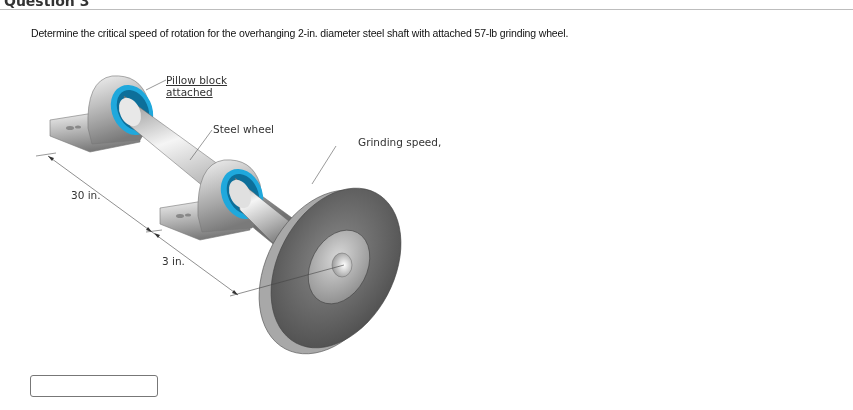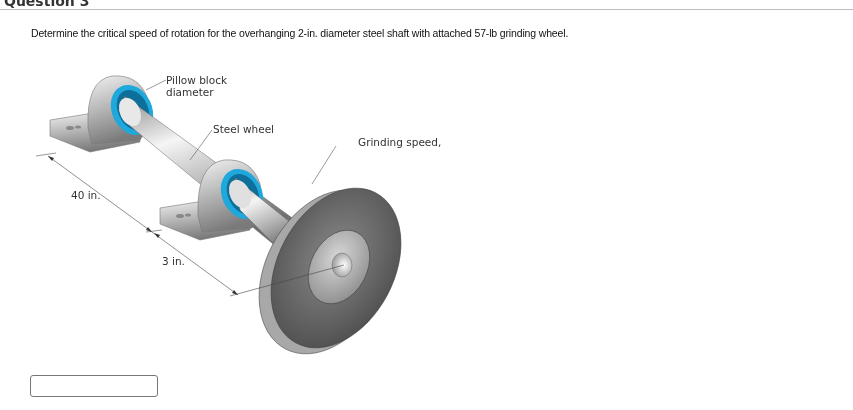--- a/index.html
+++ b/index.html
@@ -83,23 +83,23 @@
     <line x1="116" y1="172" x2="132" y2="170" stroke="#555" stroke-width="0.6"></line>
     <line x1="18" y1="96" x2="122" y2="172" stroke="#444" stroke-width="0.6"></line>
     <line x1="122" y1="172" x2="208" y2="235" stroke="#444" stroke-width="0.6"></line>
     <line x1="200" y1="236" x2="314" y2="205" stroke="#444" stroke-width="0.6"></line>
     <polygon points="18,96 24,98 22,101" fill="#333"></polygon>
     <polygon points="122,172 116,170 118,167" fill="#333"></polygon>
     <polygon points="124,173 130,175 128,178" fill="#333"></polygon>
     <polygon points="208,235 202,233 204,230" fill="#333"></polygon>
   </svg>
 
-  <div class="fig-label" style="left:136px; top:14px;">
+  <div class="fig-label" style="left:136px; top:14px;text-decoration:underline;">
     <div>Pillow block</div>
-    <div>diameter</div>
+    <div>attached</div>
   </div>
   <div class="fig-label" style="left:183px; top:63px;">Steel wheel</div>
   <div class="fig-label" style="left:328px; top:76px;">Grinding speed,</div>
-  <div class="fig-label" style="left:41px; top:129px;">40 in.</div>
+  <div class="fig-label" style="left:41px; top:129px;">30 in.</div>
   <div class="fig-label" style="left:132px; top:195px;">3 in.</div>
 </div>
 
 <input class="answer" type="text" placeholder="" style="">
 
 </body></html>

